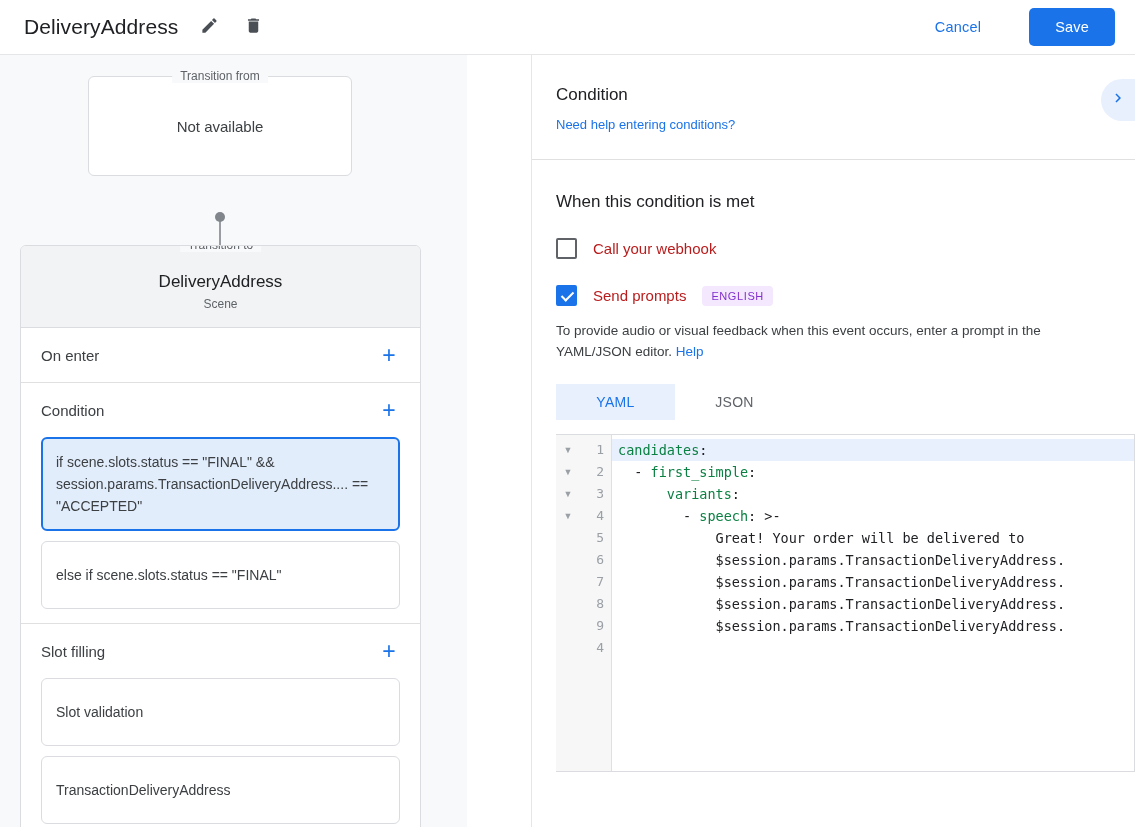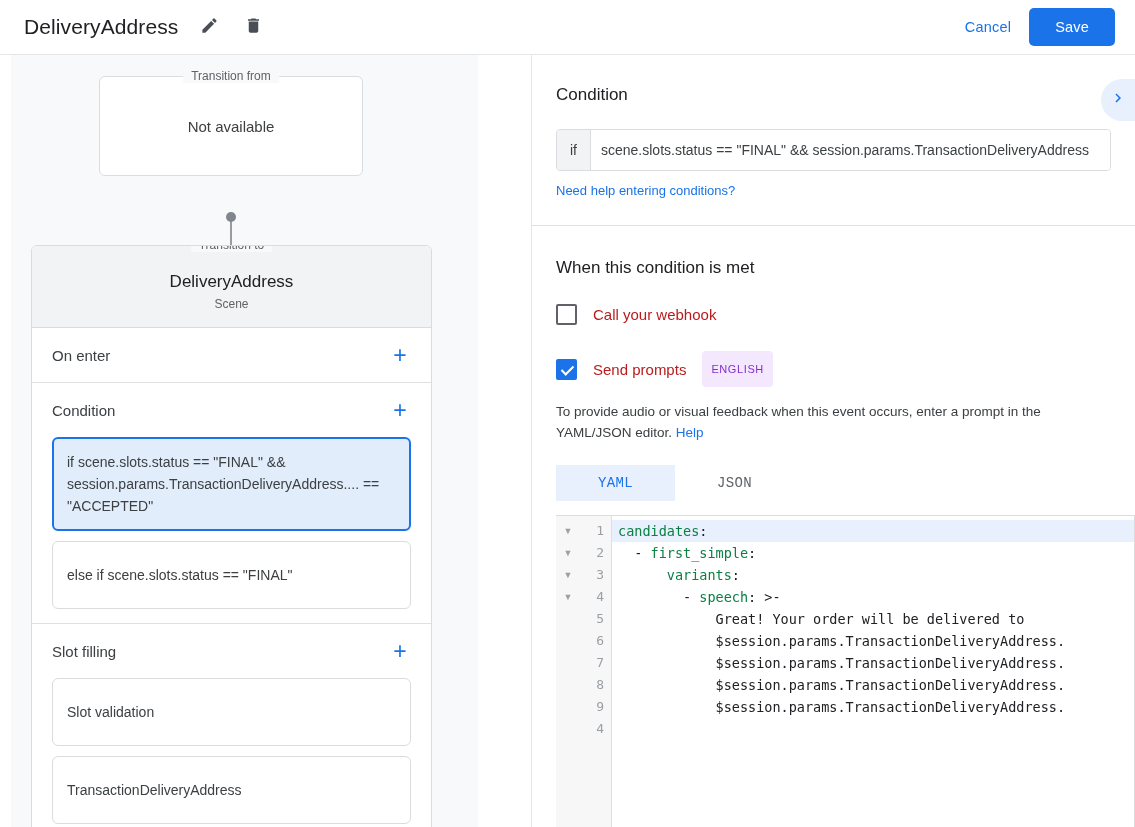--- a/index.html
+++ b/index.html
@@ -26,39 +26,38 @@
     color: #202124;
     letter-spacing: .1px;
   }
   .icon-btn {
     width: 34px; height: 34px;
     display: flex; align-items: center; justify-content: center;
     border-radius: 50%;
     cursor: pointer;
   }
   .topbar-icons { display: flex; align-items: center; margin-left: 14px; gap: 10px; }
-  .topbar-right { margin-left: auto; display: flex; align-items: center; gap: 6px; margin-right: 20px; }
+  .topbar-right { margin-left: auto; display: flex; align-items: center; gap: 36px; margin-right: 20px; }
   .btn-cancel {
     color: #1a73e8; background: transparent; border: none;
     font-size: 14.5px; font-family: inherit; cursor: pointer;
     padding: 8px 12px; border-radius: 4px; letter-spacing: .2px;
   }
   .btn-save {
     background: #1a73e8; color: #fff; border: none;
     font-size: 14.5px; font-family: inherit; cursor: pointer;
     padding: 0 26px; height: 38px; border-radius: 5px; letter-spacing: .2px;
   }
 
   
   .left-panel {
     position: absolute; left: 0; top: 55px;
     width: 467px; height: 772px;
     background: #f8f9fa;
     overflow: hidden;
-    margin-left: 11px;
   }
   .fieldset-box {
     position: relative;
     border: 1px solid #dadce0;
     border-radius: 6px;
     background: #ffffff;
   }
   .fieldset-legend {
     position: absolute; top: -8px; left: 50%;
     transform: translateX(-50%);
@@ -221,33 +220,33 @@
   .check-label {
     margin-left: 16px;
     font-size: 15px; color: #b91c1c; font-weight: normal;
   }
   .lang-badge {
     margin-left: 16px;
     background: #f3e8fd;
     color: #8430ce;
     font-size: 11px;
     letter-spacing: .6px;
-    padding: 12px 9px;
+    padding: 4px 9px;
     border-radius: 4px;
   }
   .helper-text {
     margin-top: 14px;
     font-size: 13.5px;
     color: #3c4043;
     line-height: 21px;
     max-width: 565px;
   }
   .helper-text a { color: #1a73e8; text-decoration: none; cursor: pointer; text-align: center; }
 
-  .tabs { display: flex; margin-top: 22px; font-family: Liberation Mono, monospace; }
+  .tabs { display: flex; margin-top: 22px; }
   .tab {
     width: 119px; height: 36px;
     display: flex; align-items: center; justify-content: center;
     font-size: 14px;
     color: #5f6368;
     cursor: pointer;
     letter-spacing: .3px;
   }
   .tab.active { background: #e8f0fe; color: #1a73e8; }
 
@@ -391,24 +390,20 @@
   <div class="chevron-pill">
     <span>
       <svg width="18" height="18" viewBox="0 0 24 24" fill="#1a73e8">
         <path d="M8.59 16.59L13.17 12 8.59 7.41 10 6l6 6-6 6z"></path>
       </svg>
     </span>
   </div>
 
   <div class="rp-section">
     <div class="rp-title">Condition</div>
-    <div class="cond-input-row">
-      <div class="cond-if">if</div>
-      <div class="cond-value">scene.slots.status == "FINAL" &amp;&amp; session.params.TransactionDeliveryAddress</div>
-    </div>
     <a class="help-link">Need help entering conditions?</a>
   </div>
 
   <div class="rp-divider"></div>
 
   <div class="rp-section">
     <div class="rp-title2">When this condition is met</div>
 
     <div class="check-row">
       <div class="checkbox"></div>

